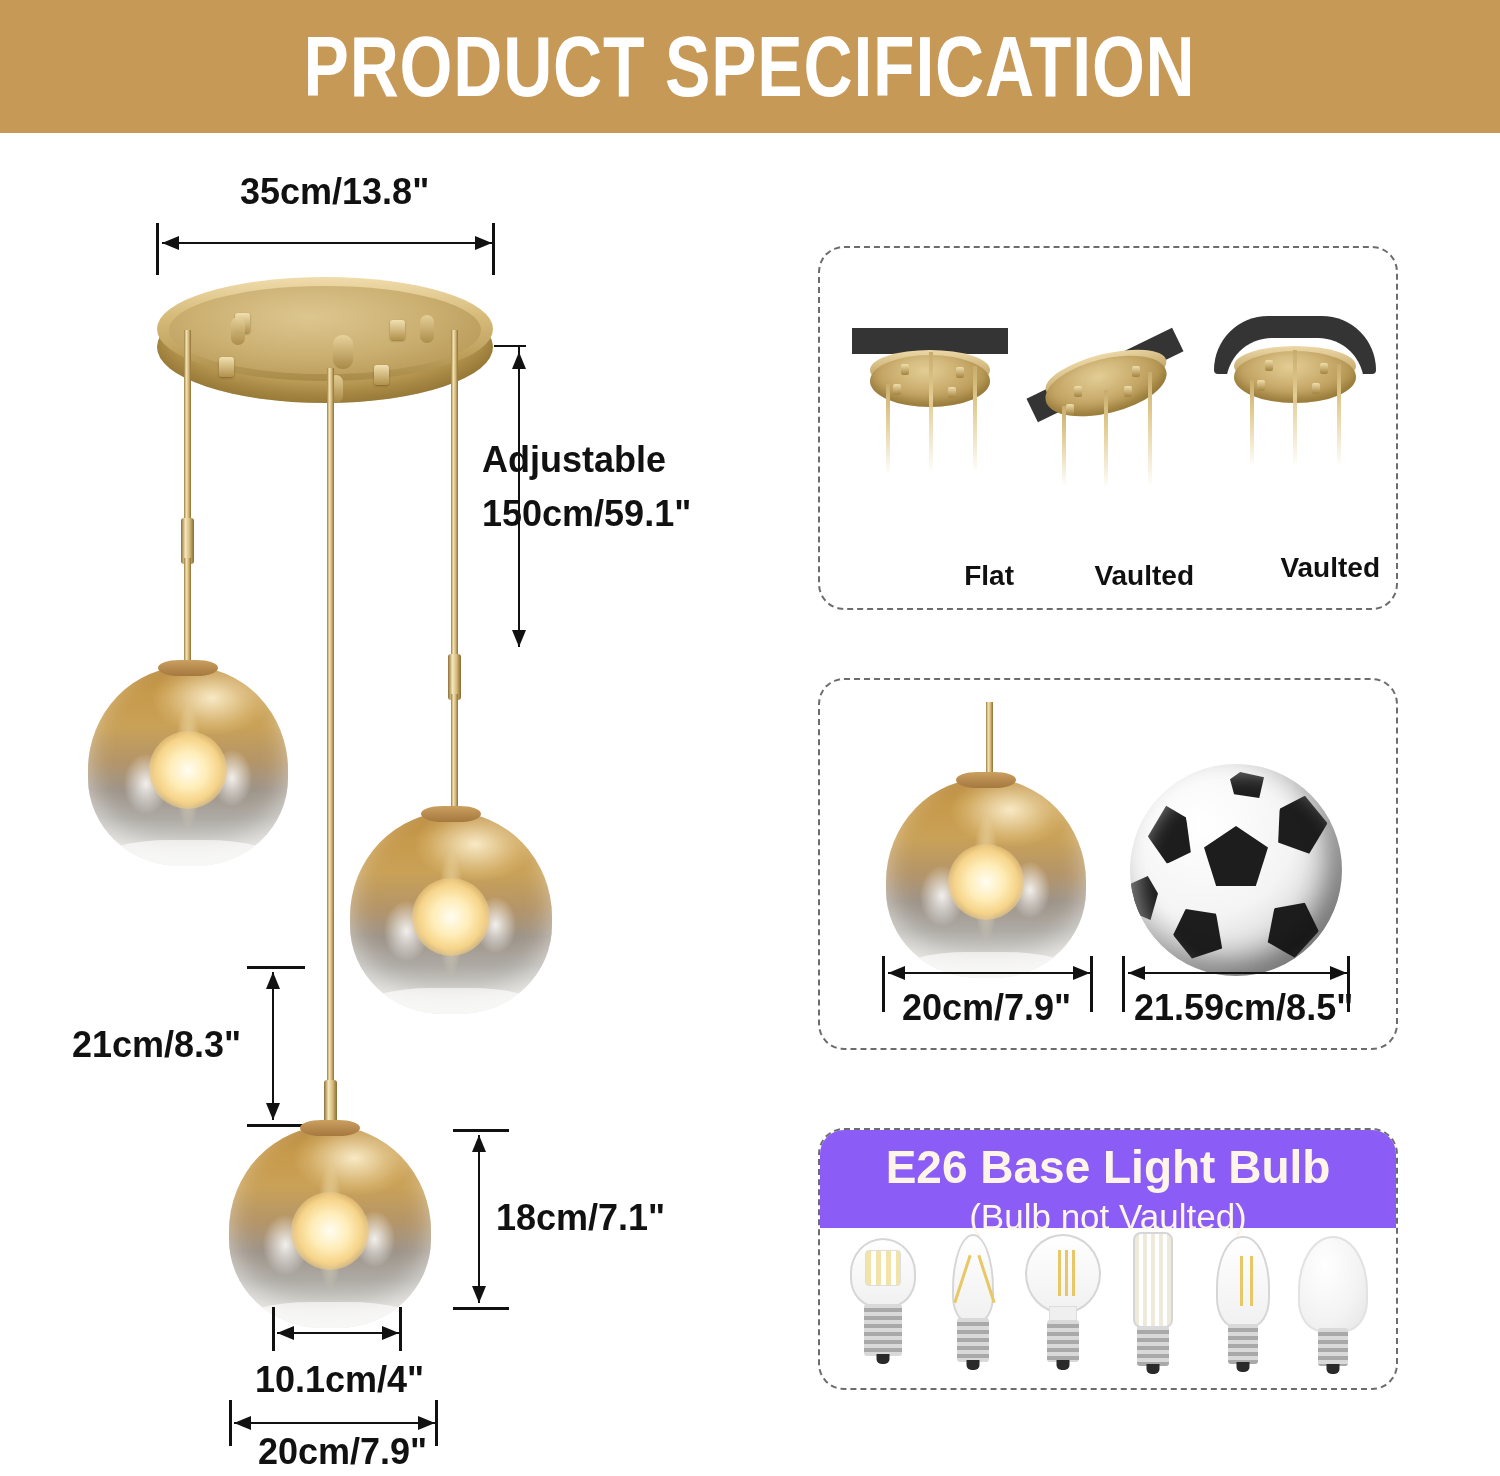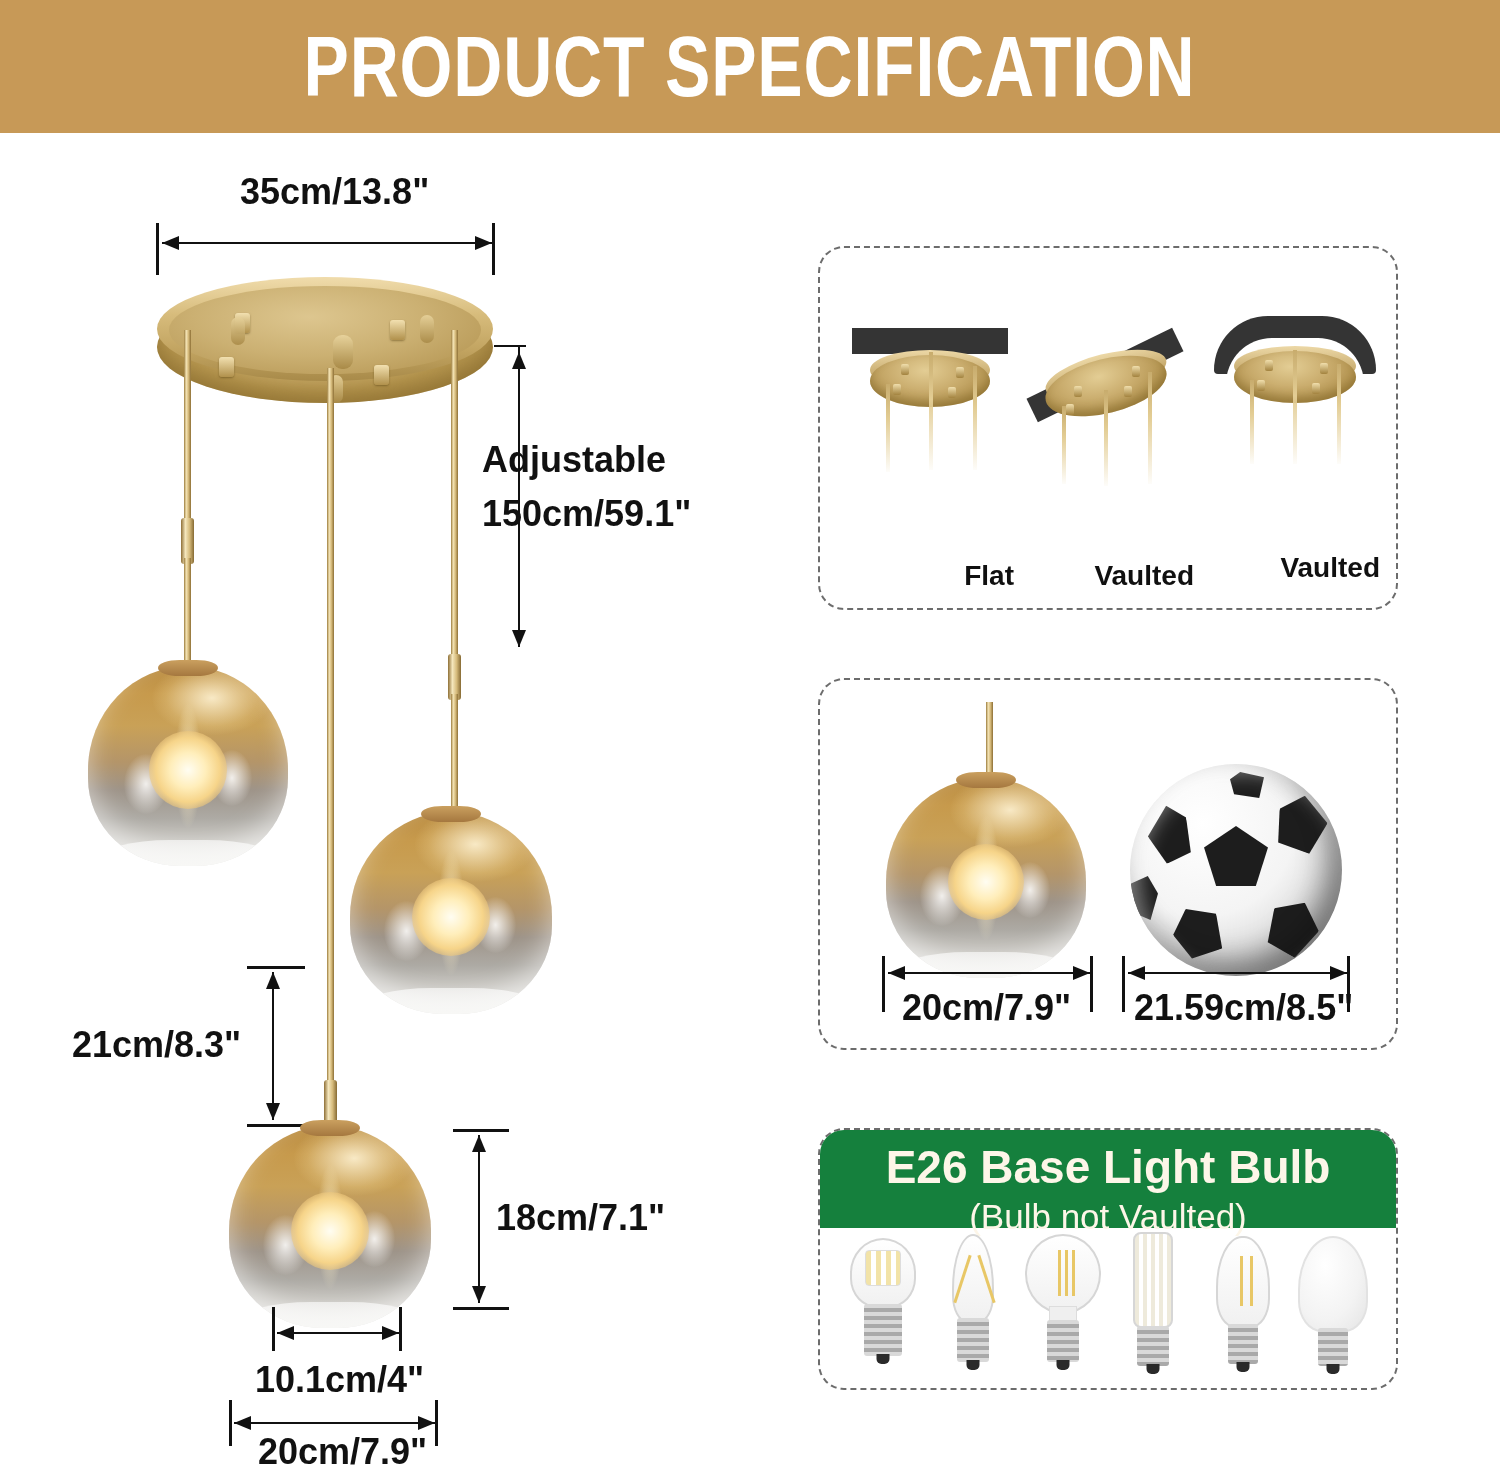--- a/index.html
+++ b/index.html
@@ -178,21 +178,21 @@
     position: absolute; border-radius: 50%;
     background: radial-gradient(circle at 34% 28%, #ffffff 0%, #f4f4f4 45%, #cfcfcf 78%, #9c9c9c 100%);
     overflow: hidden;
     box-shadow: inset -14px -14px 30px rgba(0,0,0,0.28);
   }
   .pent { position: absolute; background: #1d1d1d; }
 
   
   .bulb-head {
     position: absolute; left: 0; top: 0; width: 100%;
-    background: #15803d;
+    background: #8b5cf6;
     border-radius: 24px 24px 0 0;
     text-align: center;
     padding-top: 12px;
   }
   .bulb-title { color: #fdf6e8; font-weight: bold; font-size: 46px; line-height: 1.12; }
   .bulb-sub   { color: #fdf6e8; font-size: 35px; line-height: 1.2; margin-top: 2px; }
   .bulb-row {
     position: absolute; left: 0; width: 100%;
     display: flex; align-items: flex-end; justify-content: space-around;
   }

